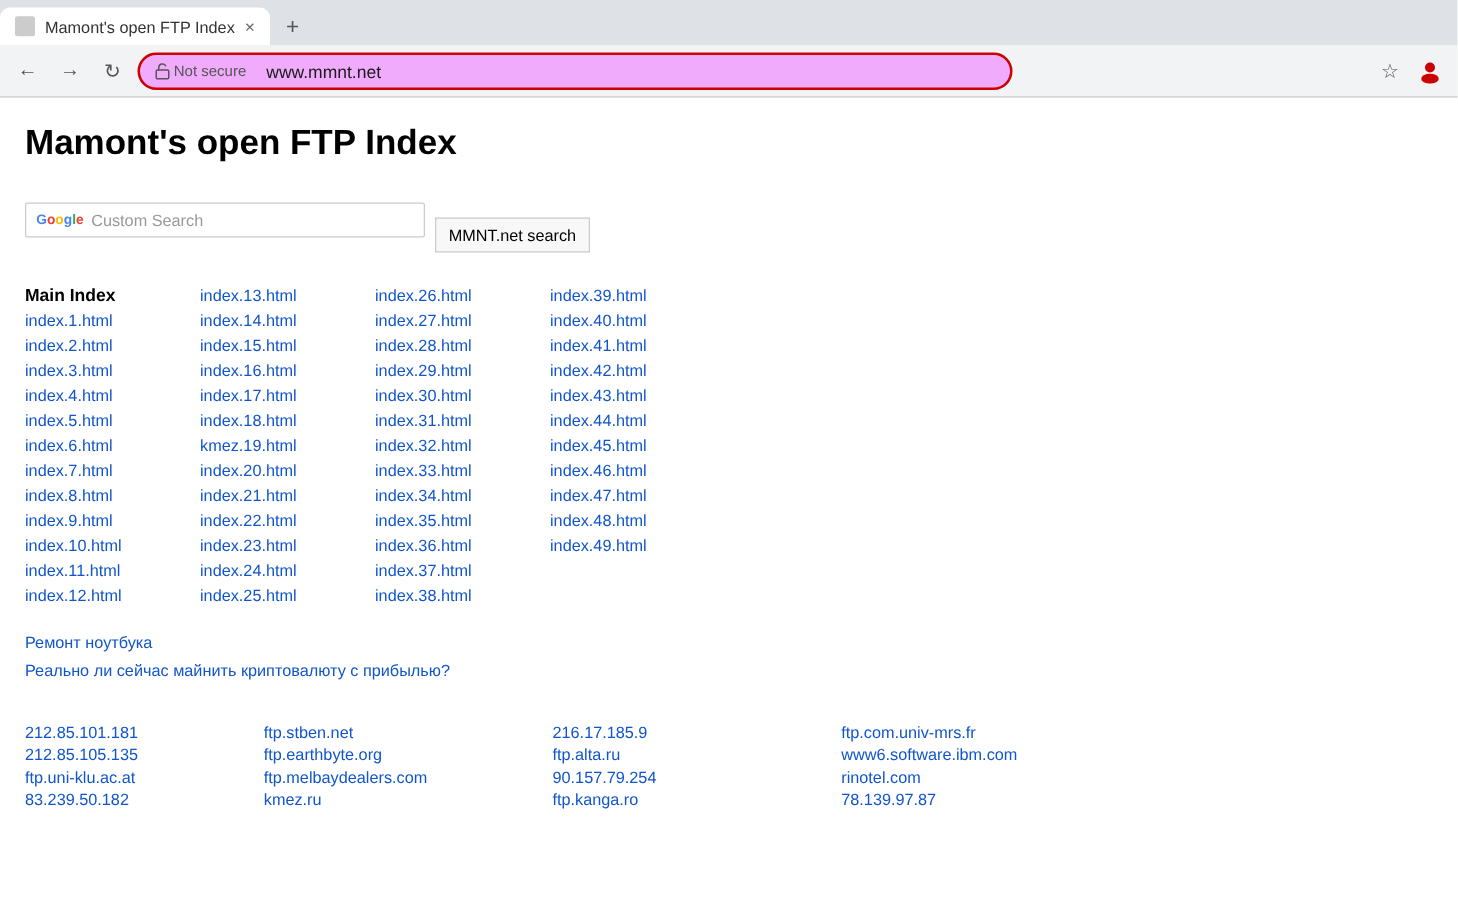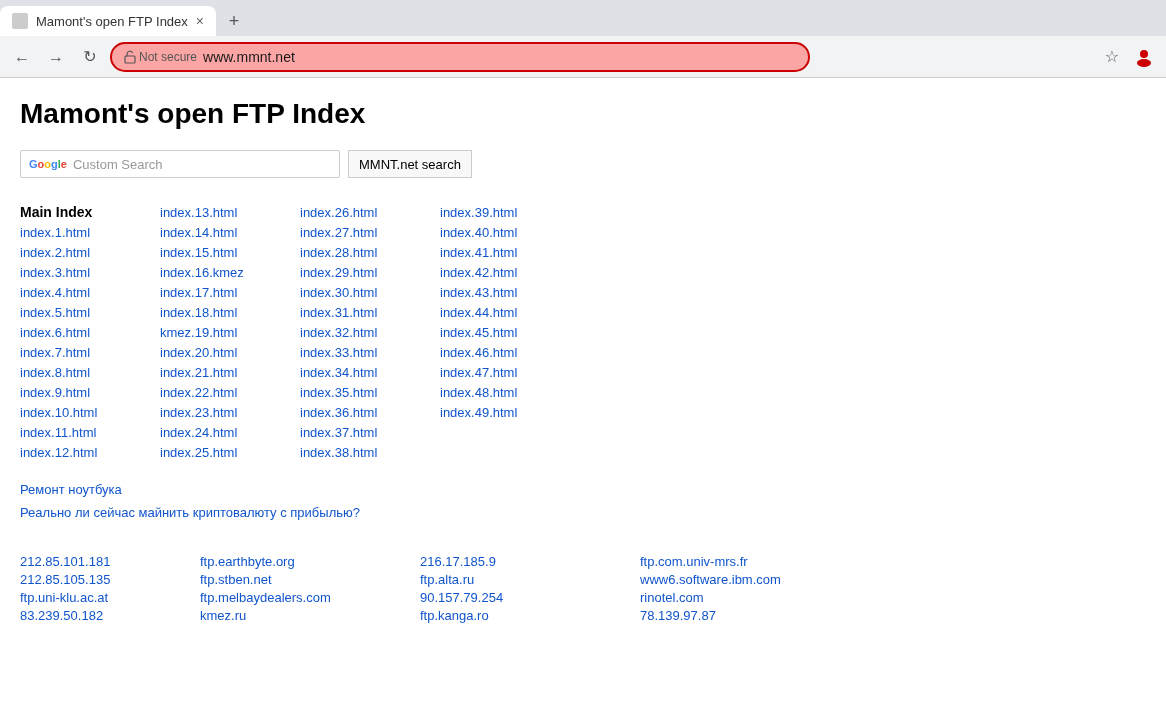--- a/index.html
+++ b/index.html
@@ -65,26 +65,26 @@
       display: flex; align-items: center; justify-content: center;
       color: #555;
       font-size: 16px;
       cursor: pointer;
       border-radius: 50%;
     }
     .address-box {
       flex: 1;
       display: flex;
       align-items: center;
-      background: #fca5a5;
+      background: #f0abfc;
       border: 2px solid #c00;
       border-radius: 20px;
       padding: 0 12px;
       height: 30px;
-      gap: 6px;
+      gap: 16px;
       max-width: 700px;
     }
     .lock-icon-wrap {
       display: flex; align-items: center;
       color: #666;
       font-size: 12px;
       gap: 3px;
     }
     .address-text {
       font-size: 14px;
@@ -135,20 +135,21 @@
       font-size: 13px;
       color: #999;
     }
     .search-btn {
       border: 1px solid #ccc;
       background: #f8f8f8;
       padding: 3px 10px;
       font-size: 13px;
       cursor: pointer;
       height: 28px;
+      margin-top: 24px;
     }
 
     .index-grid {
       display: grid;
       grid-template-columns: 140px 140px 140px 140px;
       gap: 0;
       margin-bottom: 20px;
     }
     .index-cell {
       padding: 2px 0;
@@ -168,21 +169,21 @@
       color: #1155cc;
       text-decoration: none;
       font-size: 13px;
       display: block;
       margin-bottom: 8px;
     }
 
     .ftp-grid {
       display: grid;
       grid-template-columns: 180px 220px 220px 260px;
-      gap: 0;
+      gap: 11px;
       margin-top: 12px;
     }
     .ftp-cell {
       padding: 1px 0;
     }
     .ftp-cell a {
       color: #1155cc;
       text-decoration: none;
       font-size: 13px;
     }
@@ -257,21 +258,21 @@
       <div class="index-cell"><a href="#">index.9.html</a></div>
       <div class="index-cell"><a href="#">index.10.html</a></div>
       <div class="index-cell"><a href="#">index.11.html</a></div>
       <div class="index-cell"><a href="#">index.12.html</a></div>
     </div>
 
     <div>
       <div class="index-cell"><a href="#">index.13.html</a></div>
       <div class="index-cell"><a href="#">index.14.html</a></div>
       <div class="index-cell"><a href="#">index.15.html</a></div>
-      <div class="index-cell"><a href="#">index.16.kmez</a></div>
+      <div class="index-cell"><a href="#">index.16.html</a></div>
       <div class="index-cell"><a href="#">index.17.html</a></div>
       <div class="index-cell"><a href="#">index.18.html</a></div>
       <div class="index-cell"><a href="#">kmez.19.html</a></div>
       <div class="index-cell"><a href="#">index.20.html</a></div>
       <div class="index-cell"><a href="#">index.21.html</a></div>
       <div class="index-cell"><a href="#">index.22.html</a></div>
       <div class="index-cell"><a href="#">index.23.html</a></div>
       <div class="index-cell"><a href="#">index.24.html</a></div>
       <div class="index-cell"><a href="#">index.25.html</a></div>
     </div>
@@ -313,22 +314,22 @@
   </div>
 
   <div class="ftp-grid">
     <div>
       <div class="ftp-cell"><a href="#">212.85.101.181</a></div>
       <div class="ftp-cell"><a href="#">212.85.105.135</a></div>
       <div class="ftp-cell"><a href="#">ftp.uni-klu.ac.at</a></div>
       <div class="ftp-cell"><a href="#">83.239.50.182</a></div>
     </div>
     <div>
+      <div class="ftp-cell"><a href="#">ftp.stben.net</a></div>
       <div class="ftp-cell"><a href="#">ftp.earthbyte.org</a></div>
-      <div class="ftp-cell"><a href="#">ftp.stben.net</a></div>
       <div class="ftp-cell"><a href="#">ftp.melbaydealers.com</a></div>
       <div class="ftp-cell"><a href="#">kmez.ru</a></div>
     </div>
     <div>
       <div class="ftp-cell"><a href="#">216.17.185.9</a></div>
       <div class="ftp-cell"><a href="#">ftp.alta.ru</a></div>
       <div class="ftp-cell"><a href="#">90.157.79.254</a></div>
       <div class="ftp-cell"><a href="#">ftp.kanga.ro</a></div>
     </div>
     <div>

